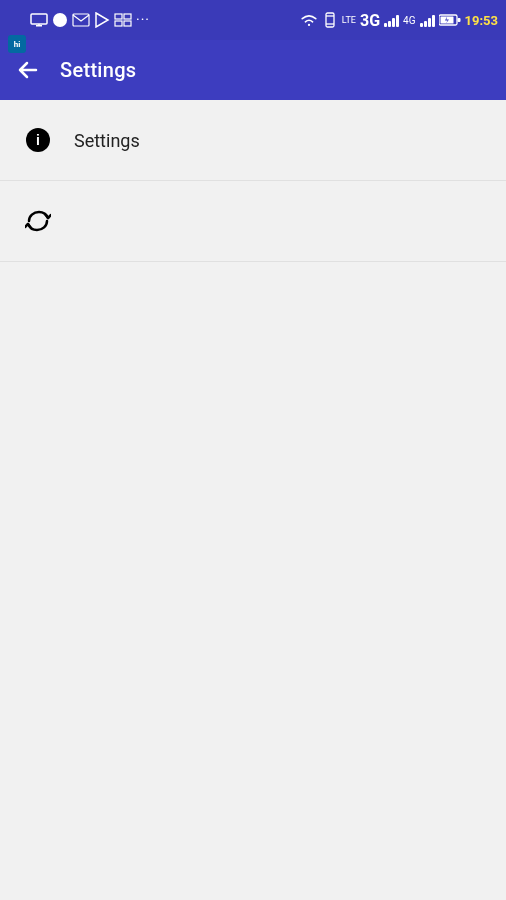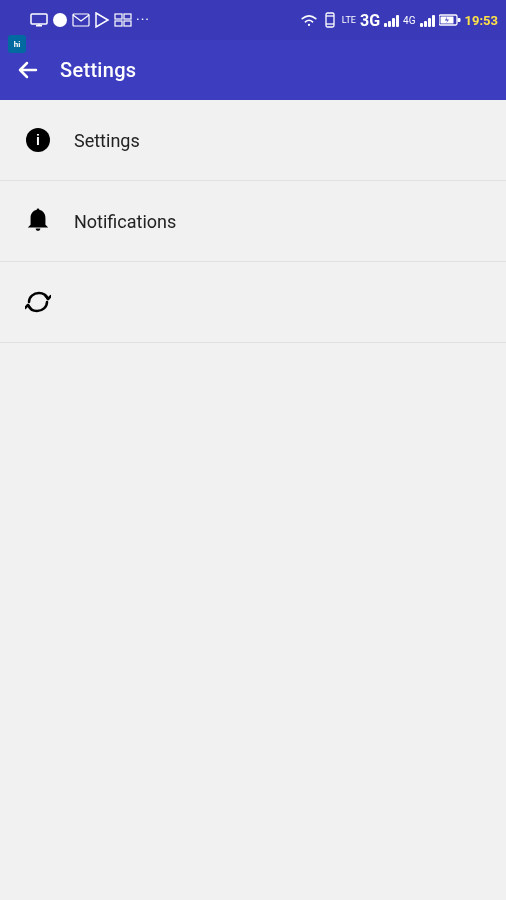--- a/index.html
+++ b/index.html
@@ -235,32 +235,20 @@
   <div class="settings-item">
     <div class="settings-item-icon">
       <svg class="icon-svg" viewBox="0 0 26 26" fill="none" xmlns="http://www.w3.org/2000/svg">
         <circle cx="13" cy="13" r="12" fill="black"></circle>
         <text x="13" y="18" text-anchor="middle" font-size="14" font-weight="bold" fill="white" font-family="Arial">i</text>
       </svg>
     </div>
     <span class="settings-item-text">Settings</span>
   </div>
 
-  <div class="settings-item">
-    <div class="settings-item-icon">
-      <svg class="icon-svg" viewBox="0 0 26 28" fill="none" xmlns="http://www.w3.org/2000/svg">
-
-        <path d="M13 2 C8.5 2 5 5.8 5 10.5 L5 18 L2 21 L24 21 L21 18 L21 10.5 C21 5.8 17.5 2 13 2 Z" fill="black"></path>
-        <path d="M10.5 22 C10.5 23.4 11.6 24.5 13 24.5 C14.4 24.5 15.5 23.4 15.5 22" fill="black"></path>
-
-        <rect x="11.5" y="0.5" width="3" height="2" rx="1.5" fill="black"></rect>
-      </svg>
-    </div>
-    <span class="settings-item-text">Notifications</span>
-  </div>
 
   <div class="settings-item">
     <div class="settings-item-icon">
       <svg class="icon-svg" viewBox="0 0 26 26" fill="none" xmlns="http://www.w3.org/2000/svg">
         <path d="M22 13 C22 18 17.5 22 12 22 C8 22 4.5 19.5 3 16" stroke="black" stroke-width="2.5" stroke-linecap="round"></path>
         <path d="M4 13 C4 8 8.5 4 14 4 C18 4 21.5 6.5 23 10" stroke="black" stroke-width="2.5" stroke-linecap="round"></path>
 
         <polyline points="20,6 23,10 26,7" fill="none" stroke="black" stroke-width="2.5" stroke-linecap="round" stroke-linejoin="round"></polyline>
         <polyline points="6,20 3,16 0,19" fill="none" stroke="black" stroke-width="2.5" stroke-linecap="round" stroke-linejoin="round"></polyline>
       </svg>

